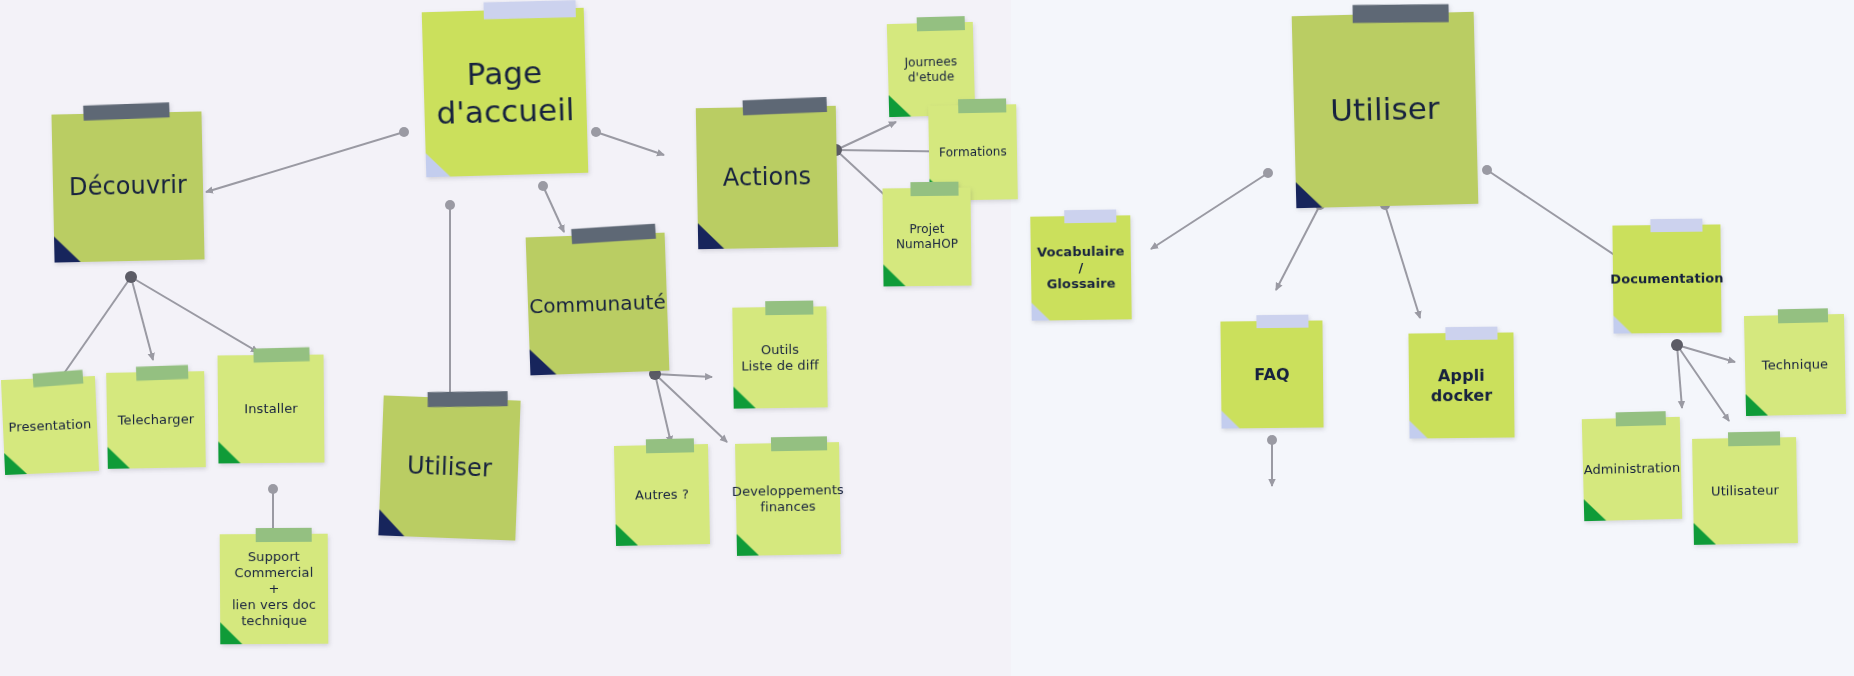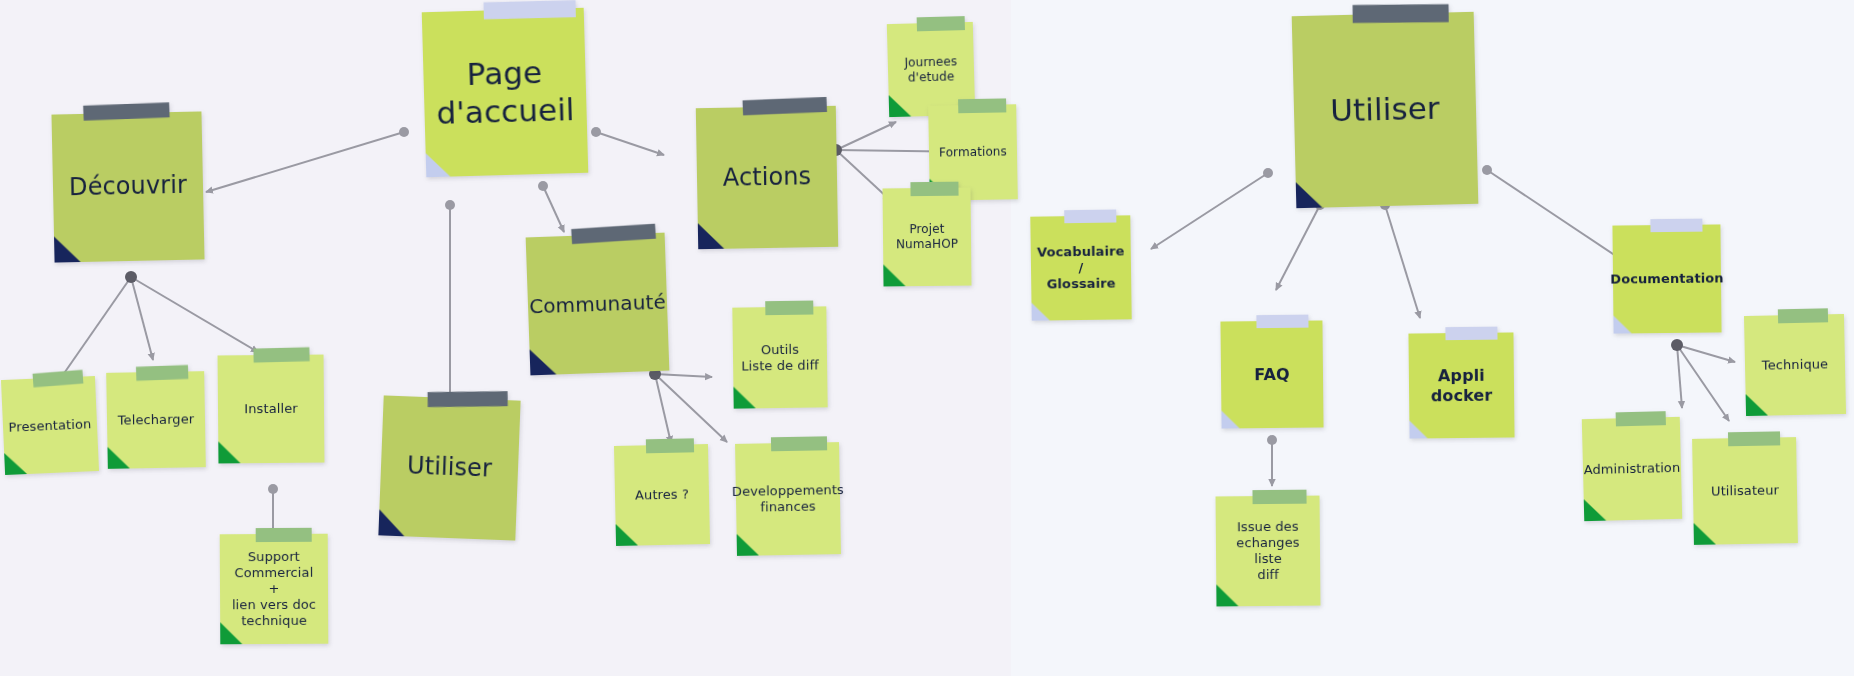--- a/index.html
+++ b/index.html
@@ -268,28 +268,20 @@
 Glossaire</div>
   </div>
 
   <div class="note v-lav t-md bold" style="left:1221px;top:321px;width:102px;height:107px;transform:rotate(-0.6deg);">
     <div class="paper"></div>
     <div class="tape" style="left:36px;top:-6px;width:52px;height:13px;"></div>
     <div class="fold" style="border-left-width:18px;border-top-width:18px;"></div>
     <div class="label">FAQ</div>
   </div>
 
-  <div class="note v-sage t-sm" style="left:1216px;top:496px;width:104px;height:110px;transform:rotate(-0.5deg);">
-    <div class="paper"></div>
-    <div class="tape" style="left:37px;top:-6px;width:54px;"></div>
-    <div class="fold"></div>
-    <div class="label">Issue des
-echanges liste
-diff</div>
-  </div>
 
   <div class="note v-lav t-md bold" style="left:1409px;top:333px;width:105px;height:105px;transform:rotate(-0.6deg);">
     <div class="paper"></div>
     <div class="tape" style="left:37px;top:-6px;width:52px;height:13px;"></div>
     <div class="fold" style="border-left-width:18px;border-top-width:18px;"></div>
     <div class="label">Appli docker</div>
   </div>
 
   <div class="note v-lav t-sm bold" style="left:1613px;top:225px;width:108px;height:108px;transform:rotate(-0.6deg);">
     <div class="paper"></div>

